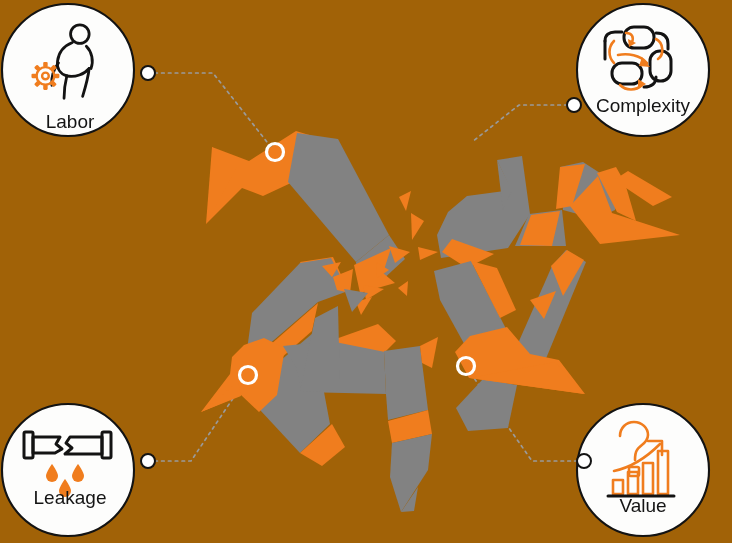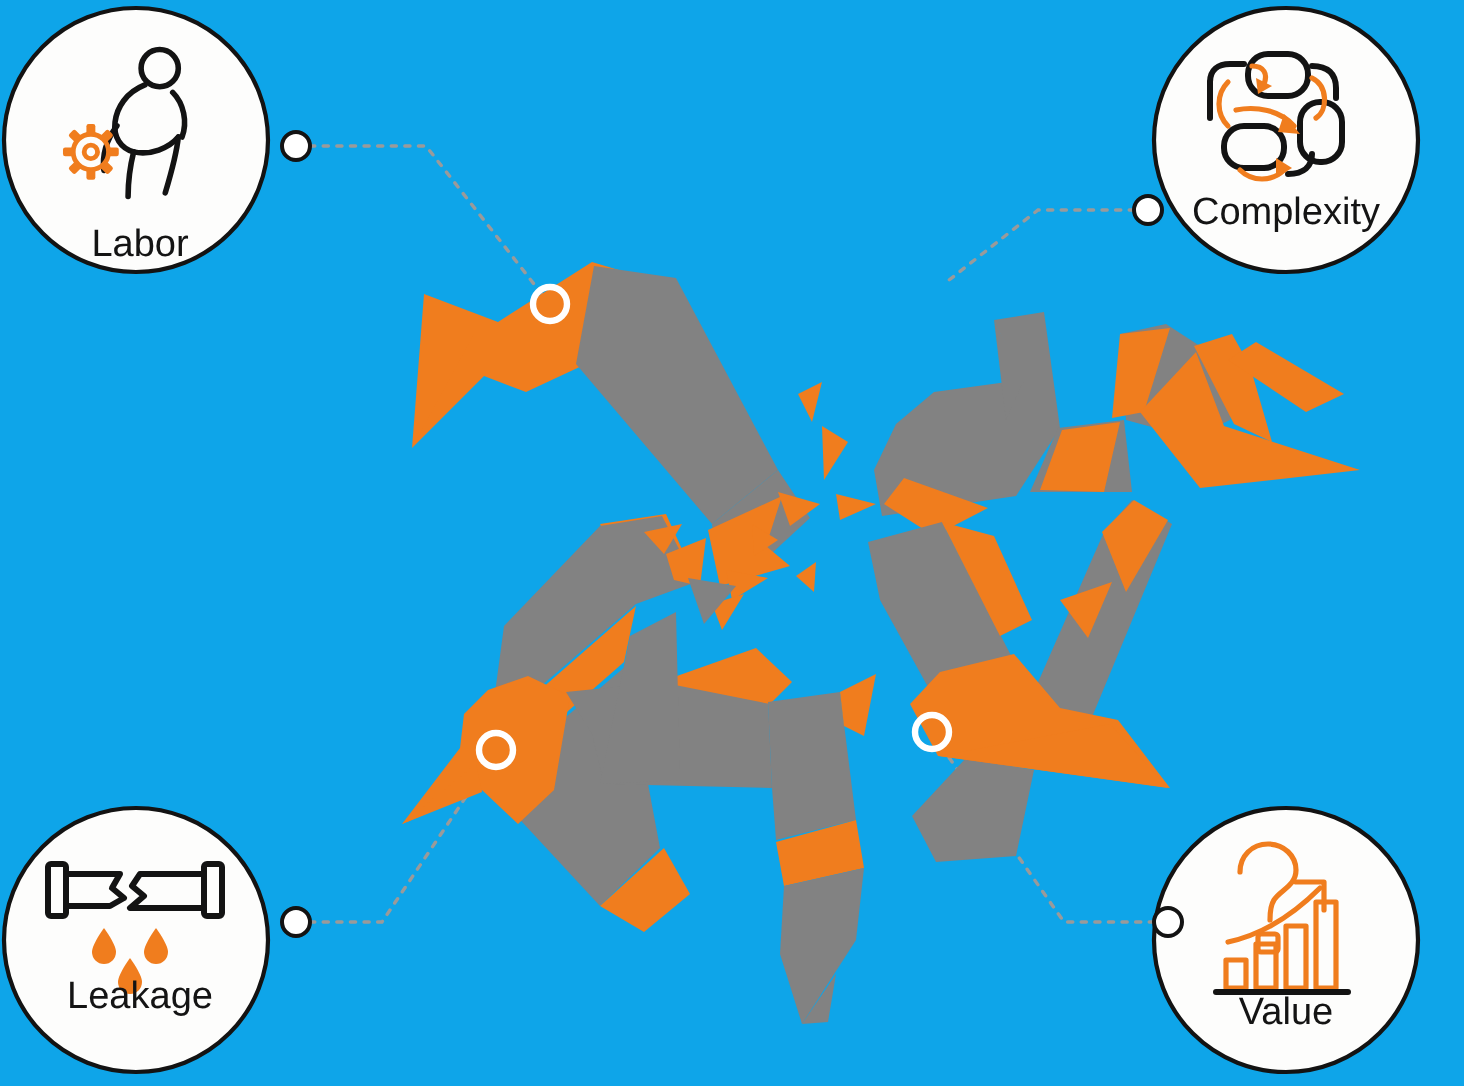--- a/index.html
+++ b/index.html
@@ -1,18 +1,18 @@
 <!DOCTYPE html>
 <html><head>
 <meta charset="utf-8">
 <style>
   html,body{margin:0;padding:0;background:#ffffff;}
   body{width:732px;height:543px;overflow:hidden;
        font-family:"Liberation Sans","DejaVu Sans",sans-serif;}
-  #stage{position:relative;width:732px;height:543px;background:#0ea5e9;}
+  #stage{position:relative;width:732px;height:543px;background:#a16207;}
   #stage svg{position:absolute;left:0;top:0;}
   .node-label{font-family:"Liberation Sans","DejaVu Sans",sans-serif;
               font-size:19px;fill:#141414;text-anchor:middle;}
   .node-ring{fill:#fdfdfc;stroke:#131313;stroke-width:2.1;}
   .conn{fill:none;stroke:#9a9a9a;stroke-width:1.7;
         stroke-dasharray:2.6 4.2;stroke-linecap:round;}
   .dot{fill:#ffffff;stroke:#131313;stroke-width:2;}
   .shard-gray{fill:#828282;}
   .shard-or{fill:#f07d1e;}
   .hole{fill:none;stroke:#ffffff;stroke-width:3.2;}

